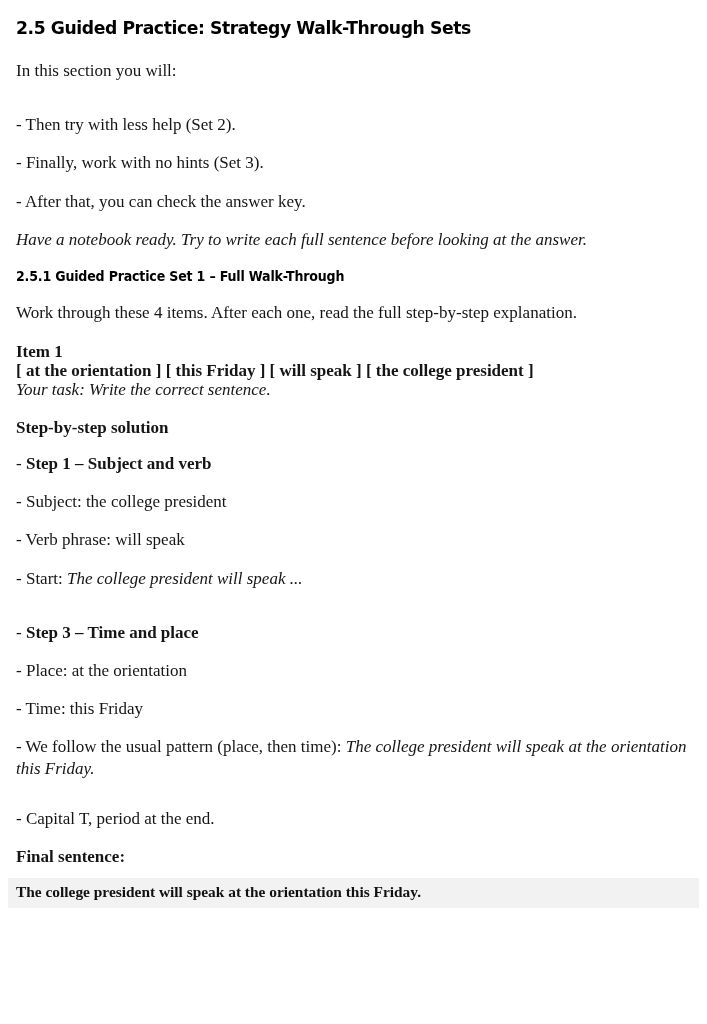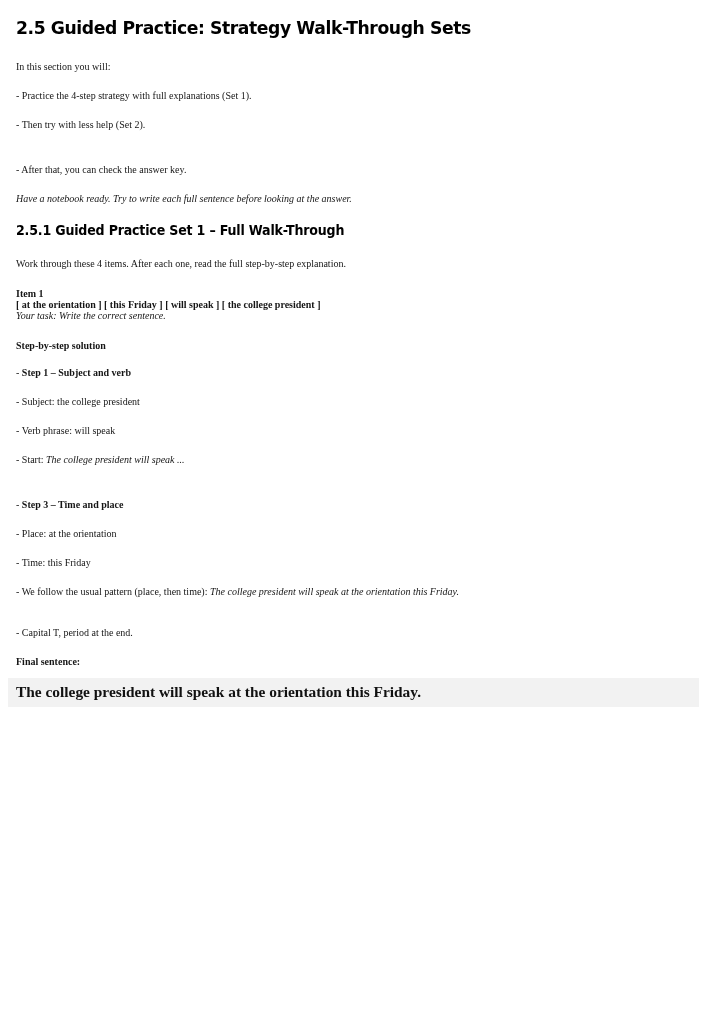--- a/index.html
+++ b/index.html
@@ -45,21 +45,21 @@
     letter-spacing: -0.2px;
     color: #000000;
     margin: 0;
     line-height: 1.15;
     transform: scaleX(0.95);
     transform-origin: left center;
   }
 
   
   .para {
-    font-size: 10px;
+    font-size: 17px;
     line-height: 1.30;
     margin: 0;
     color: #151515;
   }
   .para.tight { line-height: 1.12; }
 
   .bold   { font-weight: bold; }
   .ital   { font-style: italic; }
 
   
@@ -89,28 +89,28 @@
 <div class="page">
 
   <h1 class="h-main">2.5 Guided Practice: Strategy Walk-Through Sets</h1>
 
   <div class="gap-22"></div>
 
   <p class="para">In this section you will:</p>
 
   <div class="gap-16"></div>
 
-  <p class="para">- Practice the 4-step strategy with full explanations (Set 1).</p>
 
   <div class="gap-16"></div>
 
   <p class="para">- Then try with less help (Set 2).</p>
 
   <div class="gap-16"></div>
 
+  <p class="para">- Finally, work with no hints (Set 3).</p>
 
   <div class="gap-16"></div>
 
   <p class="para">- After that, you can check the answer key.</p>
 
   <div class="gap-16"></div>
 
   <p class="para ital">Have a notebook ready. Try to write each full sentence before looking at the answer.</p>
 
   <div class="gap-18"></div>

